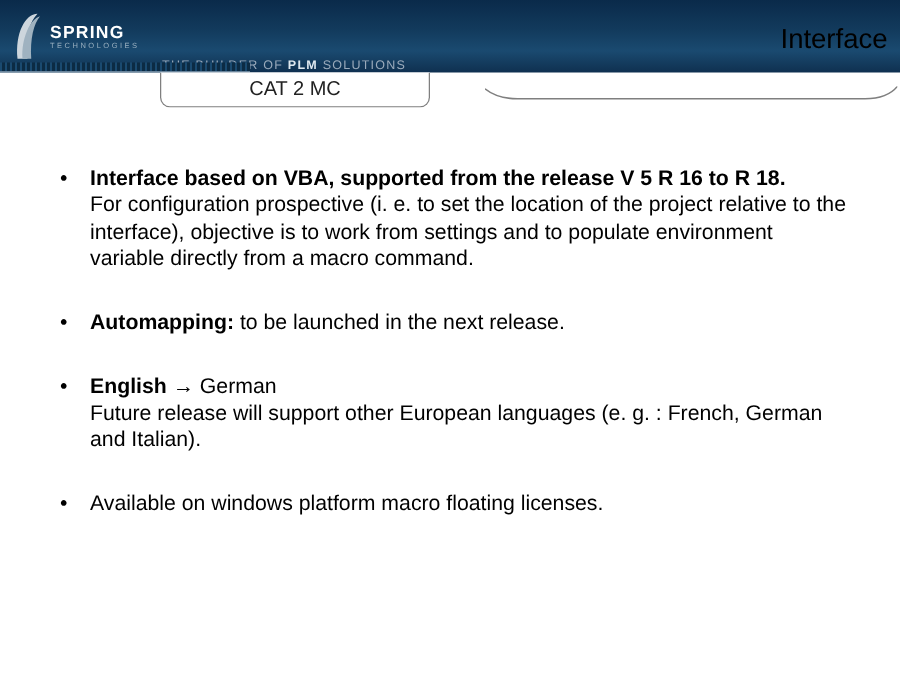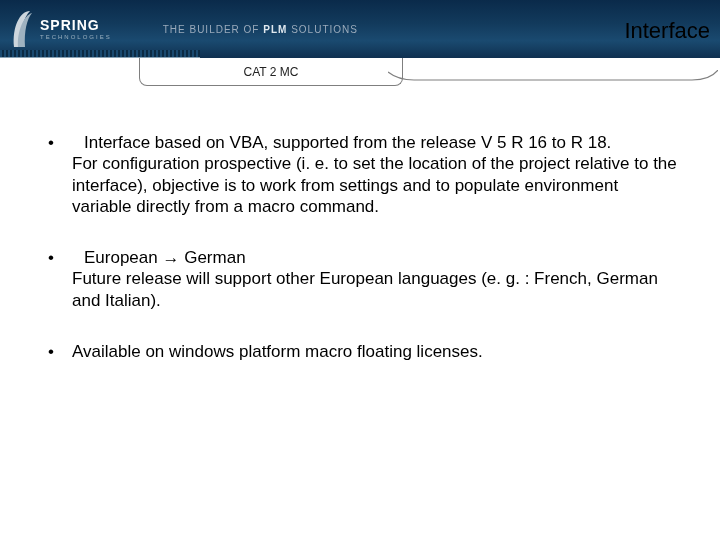--- a/index.html
+++ b/index.html
@@ -11,22 +11,21 @@
     overflow: hidden;
     position: relative;
   }
 
   .header {
     width: 100%;
     height: 58px;
     background: linear-gradient(to bottom, #0a2a4a 0%, #123a5c 40%, #1a4a70 70%, #0f3050 100%);
     position: relative;
     display: flex;
-    align-items: center;
-    gap: 33px;
+    align-items: flex-end;
   }
 
   .logo-area {
     display: flex;
     align-items: center;
     padding-left: 10px;
     height: 100%;
   }
 
   .logo-swoosh {
@@ -84,32 +83,31 @@
   .tab-row {
     position: relative;
     width: 100%;
     height: 34px;
   }
 
   .tab {
     position: absolute;
     left: 128px;
     top: 0px;
-    width: 264px;
+    width: 216px;
     height: 28px;
     background: #ffffff;
     border: 1px solid #7f7f7f;
     border-top: none;
     border-radius: 0 0 8px 8px;
     display: flex;
     align-items: center;
     justify-content: center;
-    font-size: 12px;
+    font-size: 16px;
     color: #222;
-    margin-left: 11px;
   }
 
   .tab-connector {
     position: absolute;
     left: 388px;
     top: 10px;
     width: 330px;
     height: 12px;
   }
   .tab-connector svg { width: 100%; height: 100%; }
@@ -130,21 +128,21 @@
     color: #000;
   }
   ul.bullets > li::before {
     content: "•";
     position: absolute;
     left: 6px;
     top: 0;
     font-size: 17px;
     color: #000;
   }
-  .b { font-weight: normal; margin-left: 12px; }
+  .b { font-weight: bold; }
   .arrow { font-family: Arial; }
 </style>
 </head>
 <body>
 
 <div class="header">
   <div class="logo-area">
     <div class="logo-swoosh">
       <svg viewBox="0 0 26 44">
         <path d="M4 40 C 2 20, 10 4, 20 4 C 14 10, 10 22, 12 40 Z" fill="#cdd6dd"></path>
@@ -172,20 +170,23 @@
   </div>
 </div>
 
 <div class="content">
   <ul class="bullets">
     <li>
       <span class="b">Interface based on VBA, supported from the release V 5 R 16 to R 18.</span><br>
       <span>For configuration prospective (i. e. to set the location of the project relative to the interface), objective is to work from settings and to populate environment variable directly from a macro command.</span>
     </li>
     <li>
-      <span class="b">European</span><span class="arrow"> → </span><span>German</span><br>
+      <span class="b">Automapping:</span><span> to be launched in the next release.</span>
+    </li>
+    <li>
+      <span class="b">English</span><span class="arrow"> → </span><span>German</span><br>
       <span>Future release will support other European languages (e. g. : French, German and Italian).</span>
     </li>
     <li>
       <span>Available on windows platform macro floating licenses.</span>
     </li>
   </ul>
 </div>
 
 </body></html>

